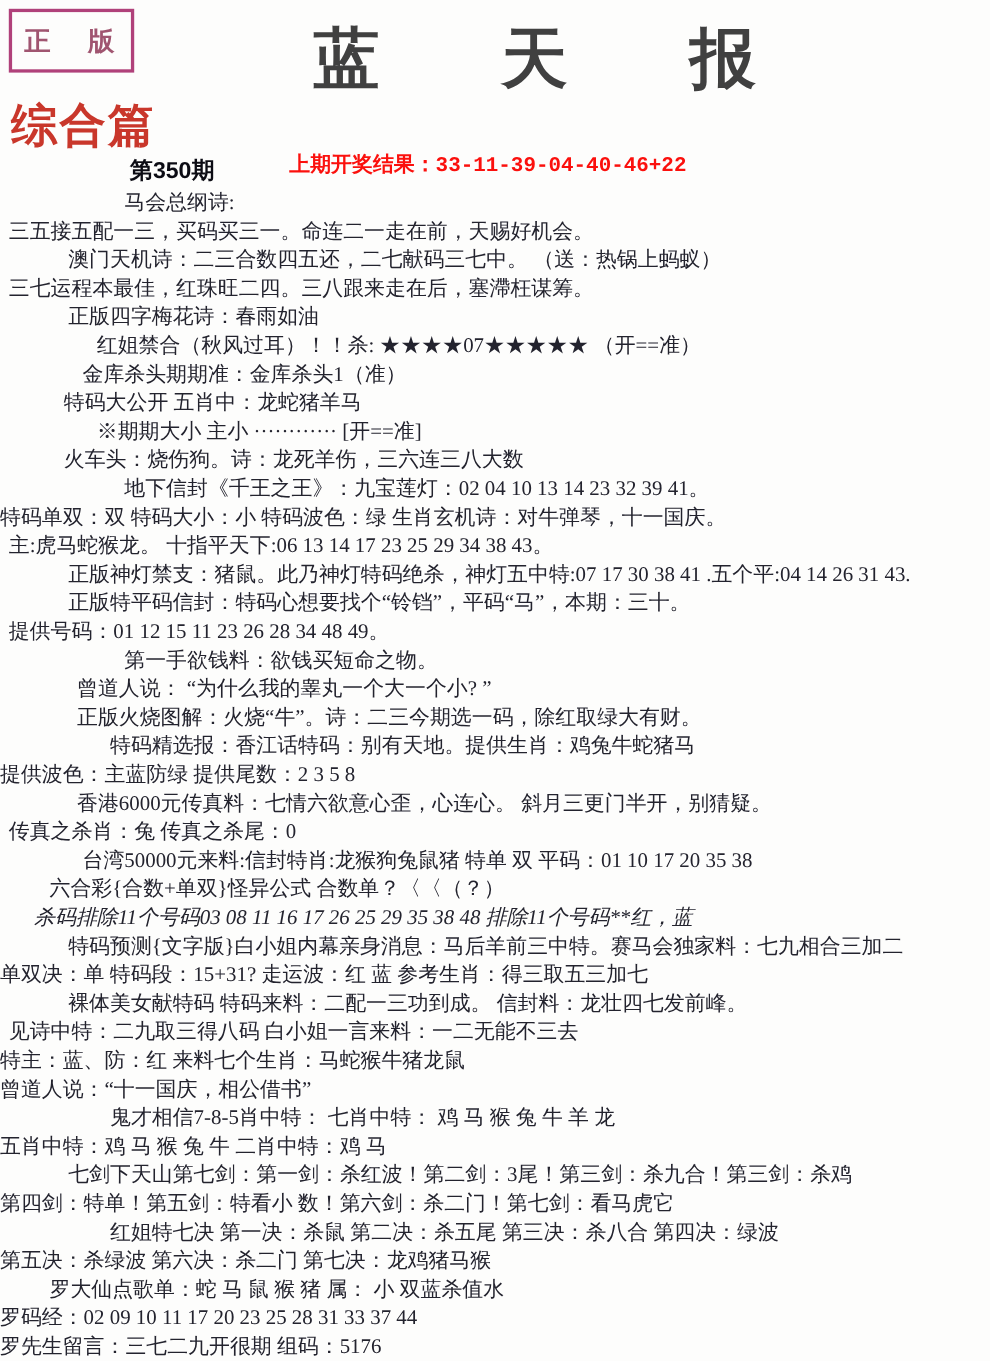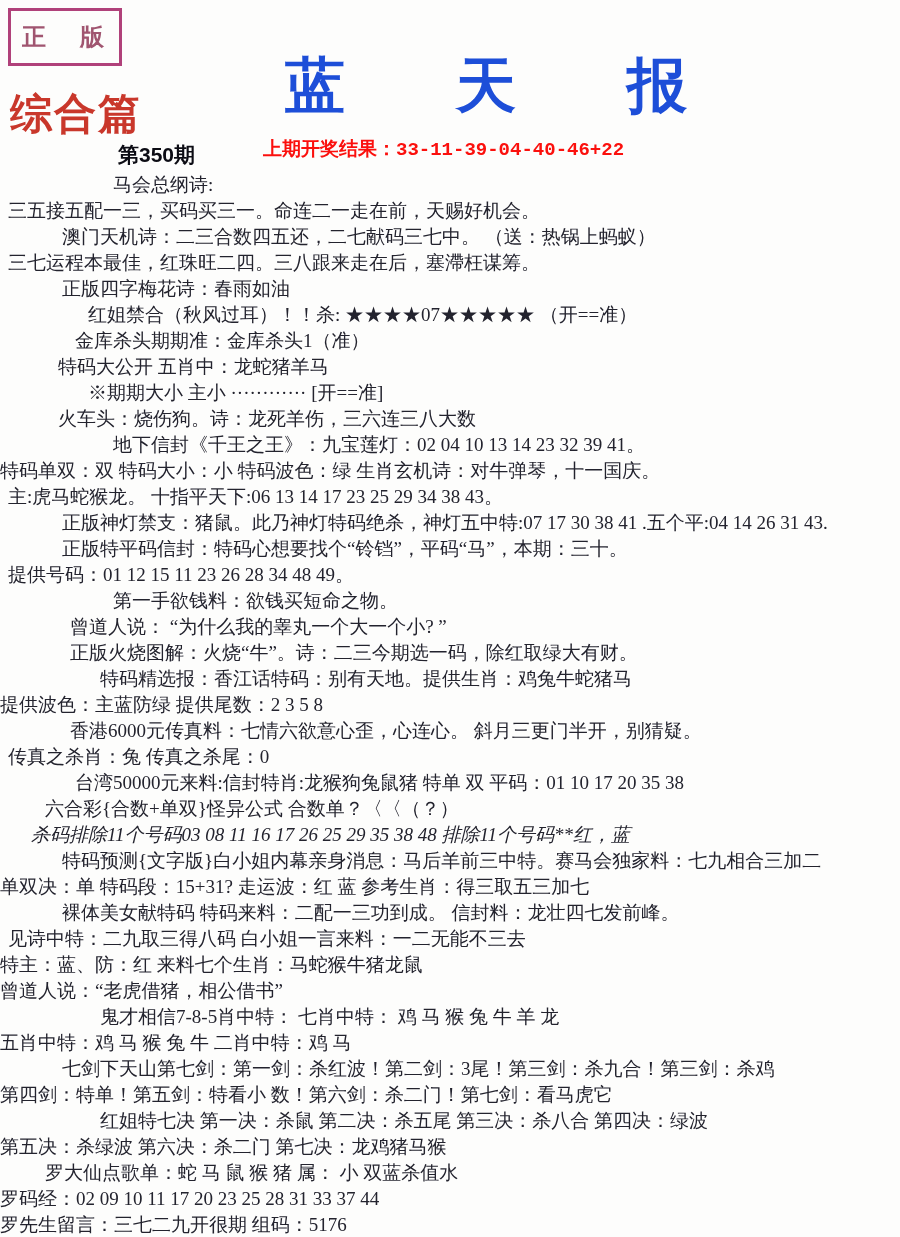--- a/index.html
+++ b/index.html
@@ -48,21 +48,21 @@
     font-family:"Liberation Serif","DejaVu Serif",serif;
   }
 </style>
 </head>
 <body>
 
 <div class="page">
 
   <div class="badge" style="border-color: rgb(176, 65, 122); color: rgb(160, 85, 112);">正 版</div>
 
-  <div class="title" style="color: #1d4ed8; margin-top: 32px;">蓝 天 报</div>
+  <div class="title" style="color: #404040;">蓝 天 报</div>
 
   <div class="section" style="color: rgb(201, 55, 43);">综合篇</div>
 
   <div class="issue">第350期</div>
 
   <div class="result" style="color: rgb(251, 16, 13);">上期开奖结果：33-11-39-04-40-46+22</div>
 
   <div class="doc">
       <div class="line" style="padding-left: 113px;">马会总纲诗:</div>
       <div class="line" style="padding-left: 8px;">三五接五配一三，买码买三一。命连二一走在前，天赐好机会。</div>
@@ -88,21 +88,21 @@
       <div class="line" style="padding-left: 70px;">香港6000元传真料：七情六欲意心歪，心连心。 斜月三更门半开，别猜疑。</div>
       <div class="line" style="padding-left: 8px;">传真之杀肖：兔 传真之杀尾：0</div>
       <div class="line" style="padding-left: 75px;">台湾50000元来料:信封特肖:龙猴狗兔鼠猪 特单 双 平码：01 10 17 20 35 38</div>
       <div class="line" style="padding-left: 45px;">六合彩{合数+单双}怪异公式 合数单？〈〈（？）</div>
       <div class="line" style="padding-left: 31px; font-style: italic;">杀码排除11个号码03 08 11 16 17 26 25 29 35 38 48  排除11个号码**红，蓝</div>
       <div class="line" style="padding-left: 62px;">特码预测{文字版}白小姐内幕亲身消息：马后羊前三中特。赛马会独家料：七九相合三加二</div>
       <div class="line" style="padding-left: 0px;">单双决：单 特码段：15+31? 走运波：红 蓝 参考生肖：得三取五三加七</div>
       <div class="line" style="padding-left: 62px;">裸体美女献特码 特码来料：二配一三功到成。 信封料：龙壮四七发前峰。</div>
       <div class="line" style="padding-left: 8px;">见诗中特：二九取三得八码 白小姐一言来料：一二无能不三去</div>
       <div class="line" style="padding-left: 0px;">特主：蓝、防：红 来料七个生肖：马蛇猴牛猪龙鼠</div>
-      <div class="line" style="padding-left: 0px;">曾道人说：“老虎借猪，相公借书”</div>
+      <div class="line" style="padding-left: 0px;">曾道人说：“十一国庆，相公借书”</div>
       <div class="line" style="padding-left: 100px;">鬼才相信7-8-5肖中特： 七肖中特： 鸡 马 猴 兔 牛 羊 龙</div>
       <div class="line" style="padding-left: 0px;">五肖中特：鸡 马 猴 兔 牛 二肖中特：鸡 马</div>
       <div class="line" style="padding-left: 62px;">七剑下天山第七剑：第一剑：杀红波！第二剑：3尾！第三剑：杀九合！第三剑：杀鸡</div>
       <div class="line" style="padding-left: 0px;">第四剑：特单！第五剑：特看小 数！第六剑：杀二门！第七剑：看马虎它</div>
       <div class="line" style="padding-left: 100px;">红姐特七决 第一决：杀鼠  第二决：杀五尾  第三决：杀八合  第四决：绿波</div>
       <div class="line" style="padding-left: 0px;">第五决：杀绿波 第六决：杀二门 第七决：龙鸡猪马猴</div>
       <div class="line" style="padding-left: 45px;">罗大仙点歌单：蛇 马 鼠 猴 猪 属： 小 双蓝杀值水</div>
       <div class="line" style="padding-left: 0px;">罗码经：02 09 10 11 17 20 23 25 28 31 33 37 44</div>
       <div class="line" style="padding-left: 0px;">罗先生留言：三七二九开很期 组码：5176</div>
     </div>

